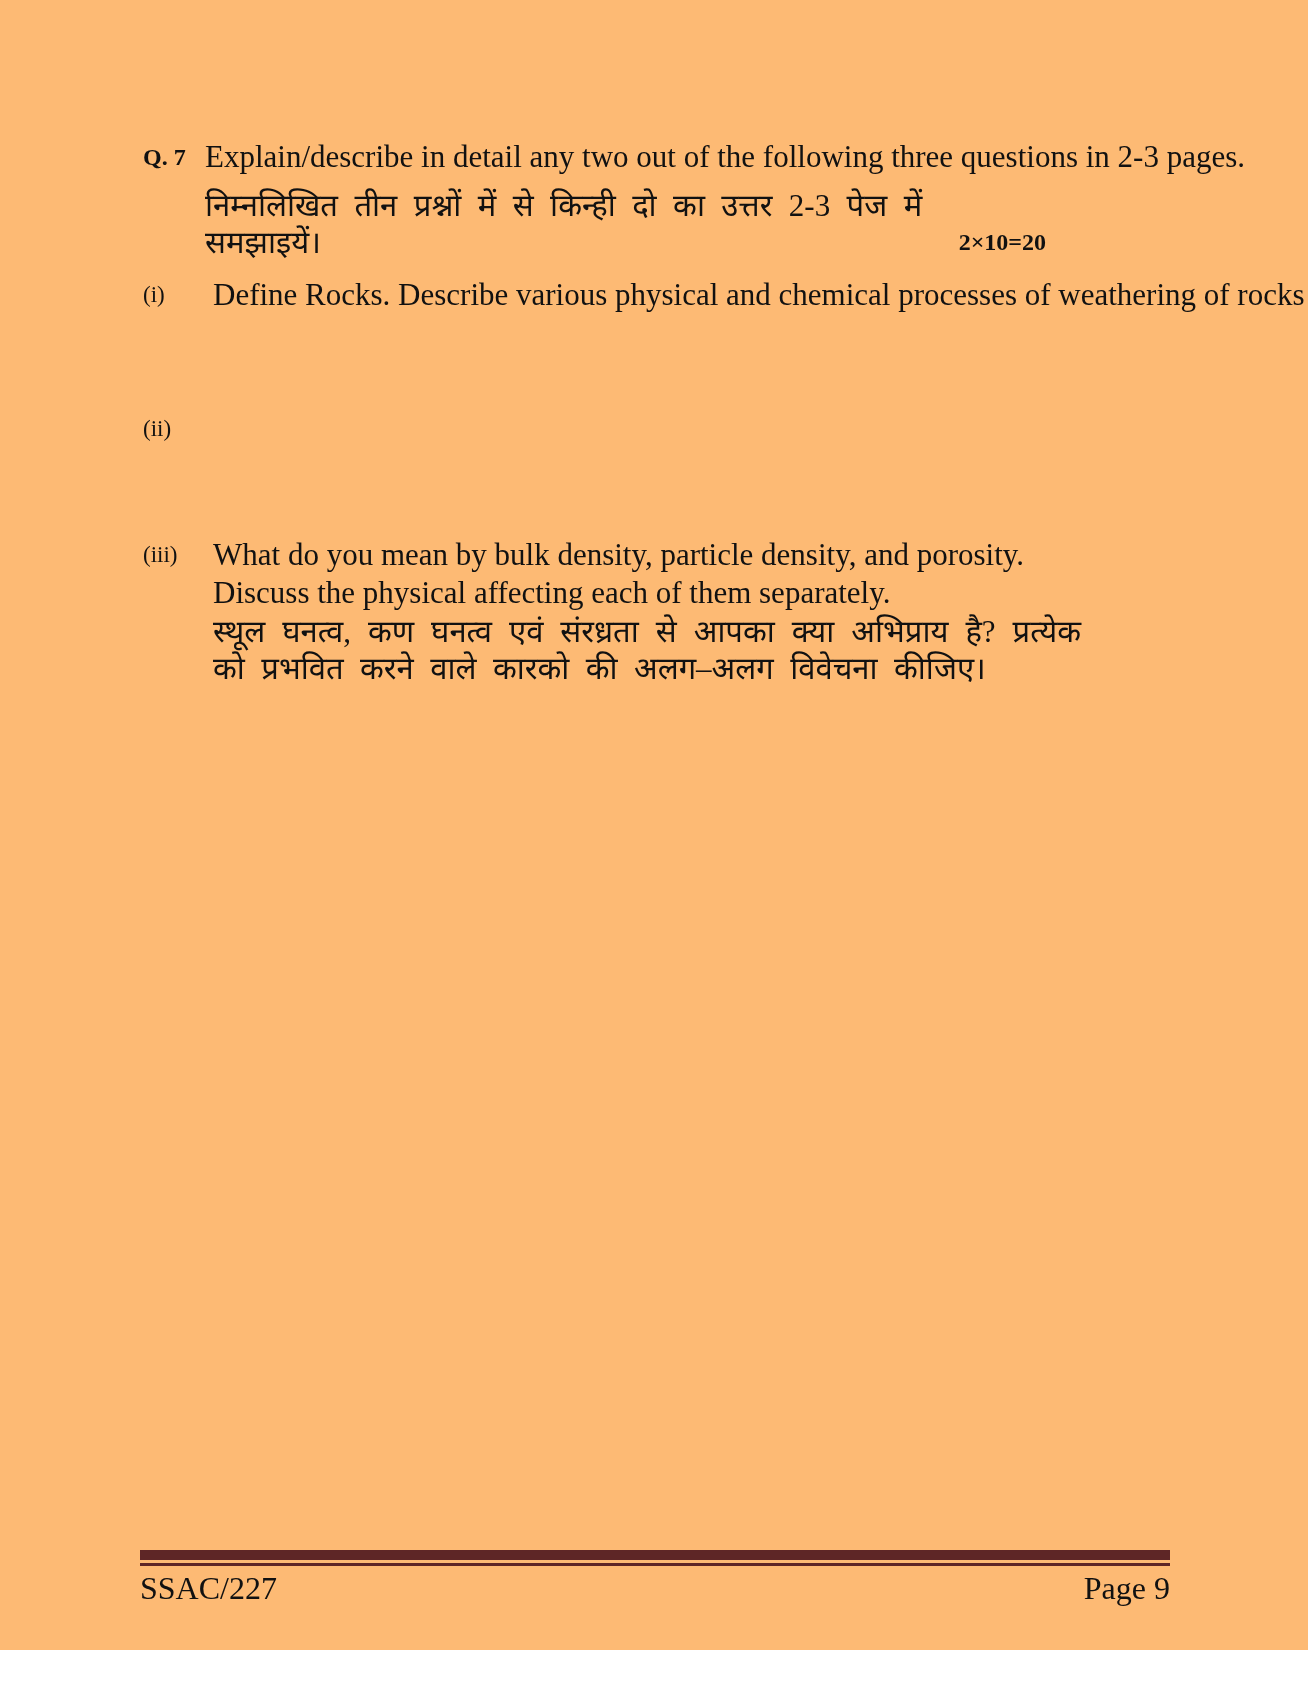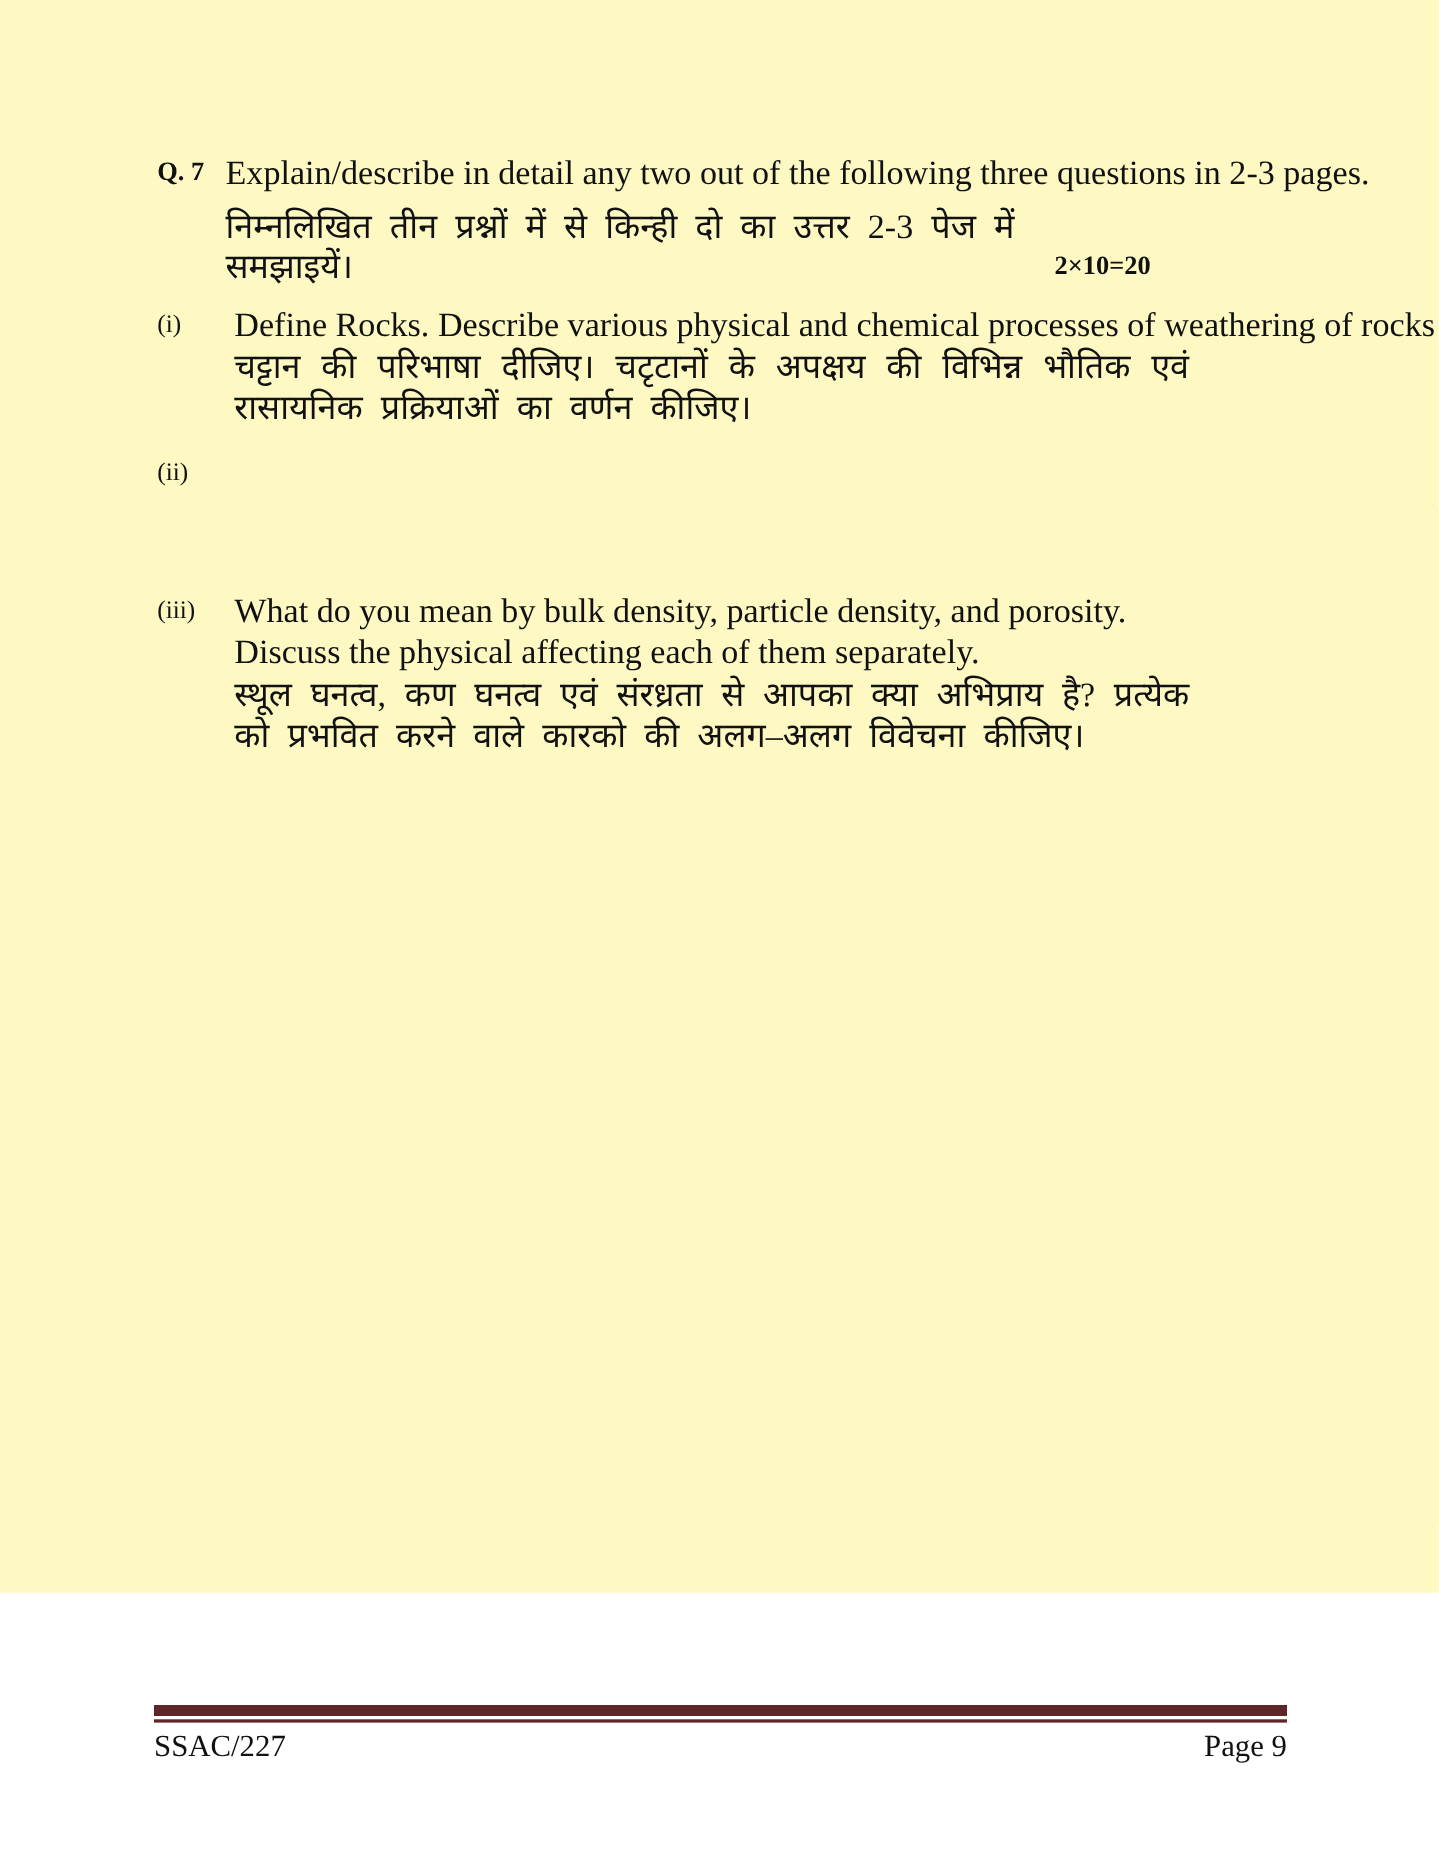--- a/index.html
+++ b/index.html
@@ -10,22 +10,22 @@
     width: 1308px;
     height: 1692px;
     position: relative;
     font-family: "Liberation Serif", serif;
     color: #111111;
     overflow: hidden;
   }
   .page {
     position: relative;
     width: 1308px;
-    height: 1448px;
-    background: #fef9c3;
+    height: 1650px;
+    background: #fdba74;
   }
   .en {
     font-size: 31px;
     line-height: 38px;
   }
   .hi {
     font-size: 31px;
     line-height: 37px;
     word-spacing: 0.28em;
   }
@@ -99,21 +99,21 @@
   }
   .rule-thin {
     height: 3px;
     width: 100%;
     margin-top: 3px;
   }
   .footer-text {
     display: flex;
     justify-content: space-between;
     margin-top: 7px;
-    font-size: 28px;
+    font-size: 32px;
     line-height: 30px;
   }
 </style>
 </head>
 <body>
 
 <div class="page">
 
   <div class="qblock" id="q7">
     <div class="qrow">
@@ -123,21 +123,20 @@
     <div class="hindi-row">
       <span class="hi">निम्नलिखित तीन प्रश्नों में से किन्ही दो का उत्तर 2-3  पेज में समझाइयें।</span>
       <span class="marks bold">2×10=20</span>
     </div>
   </div>
 
   <div class="sub" id="sub-i">
     <span class="sub-label">(i)</span>
     <div class="sub-body">
       <span class="en nowrap">Define Rocks. Describe various physical and chemical processes of weathering of rocks</span>
-      <span class="hi">चट्टान की परिभाषा दीजिए। चटृटानों के अपक्षय की विभिन्न भौतिक एवं रासायनिक प्रक्रियाओं का वर्णन कीजिए।</span>
     </div>
   </div>
 
   <div class="sub" id="sub-ii">
     <span class="sub-label">(ii)</span>
     <div class="sub-body">
     </div>
   </div>
 
   <div class="sub" id="sub-iii">

